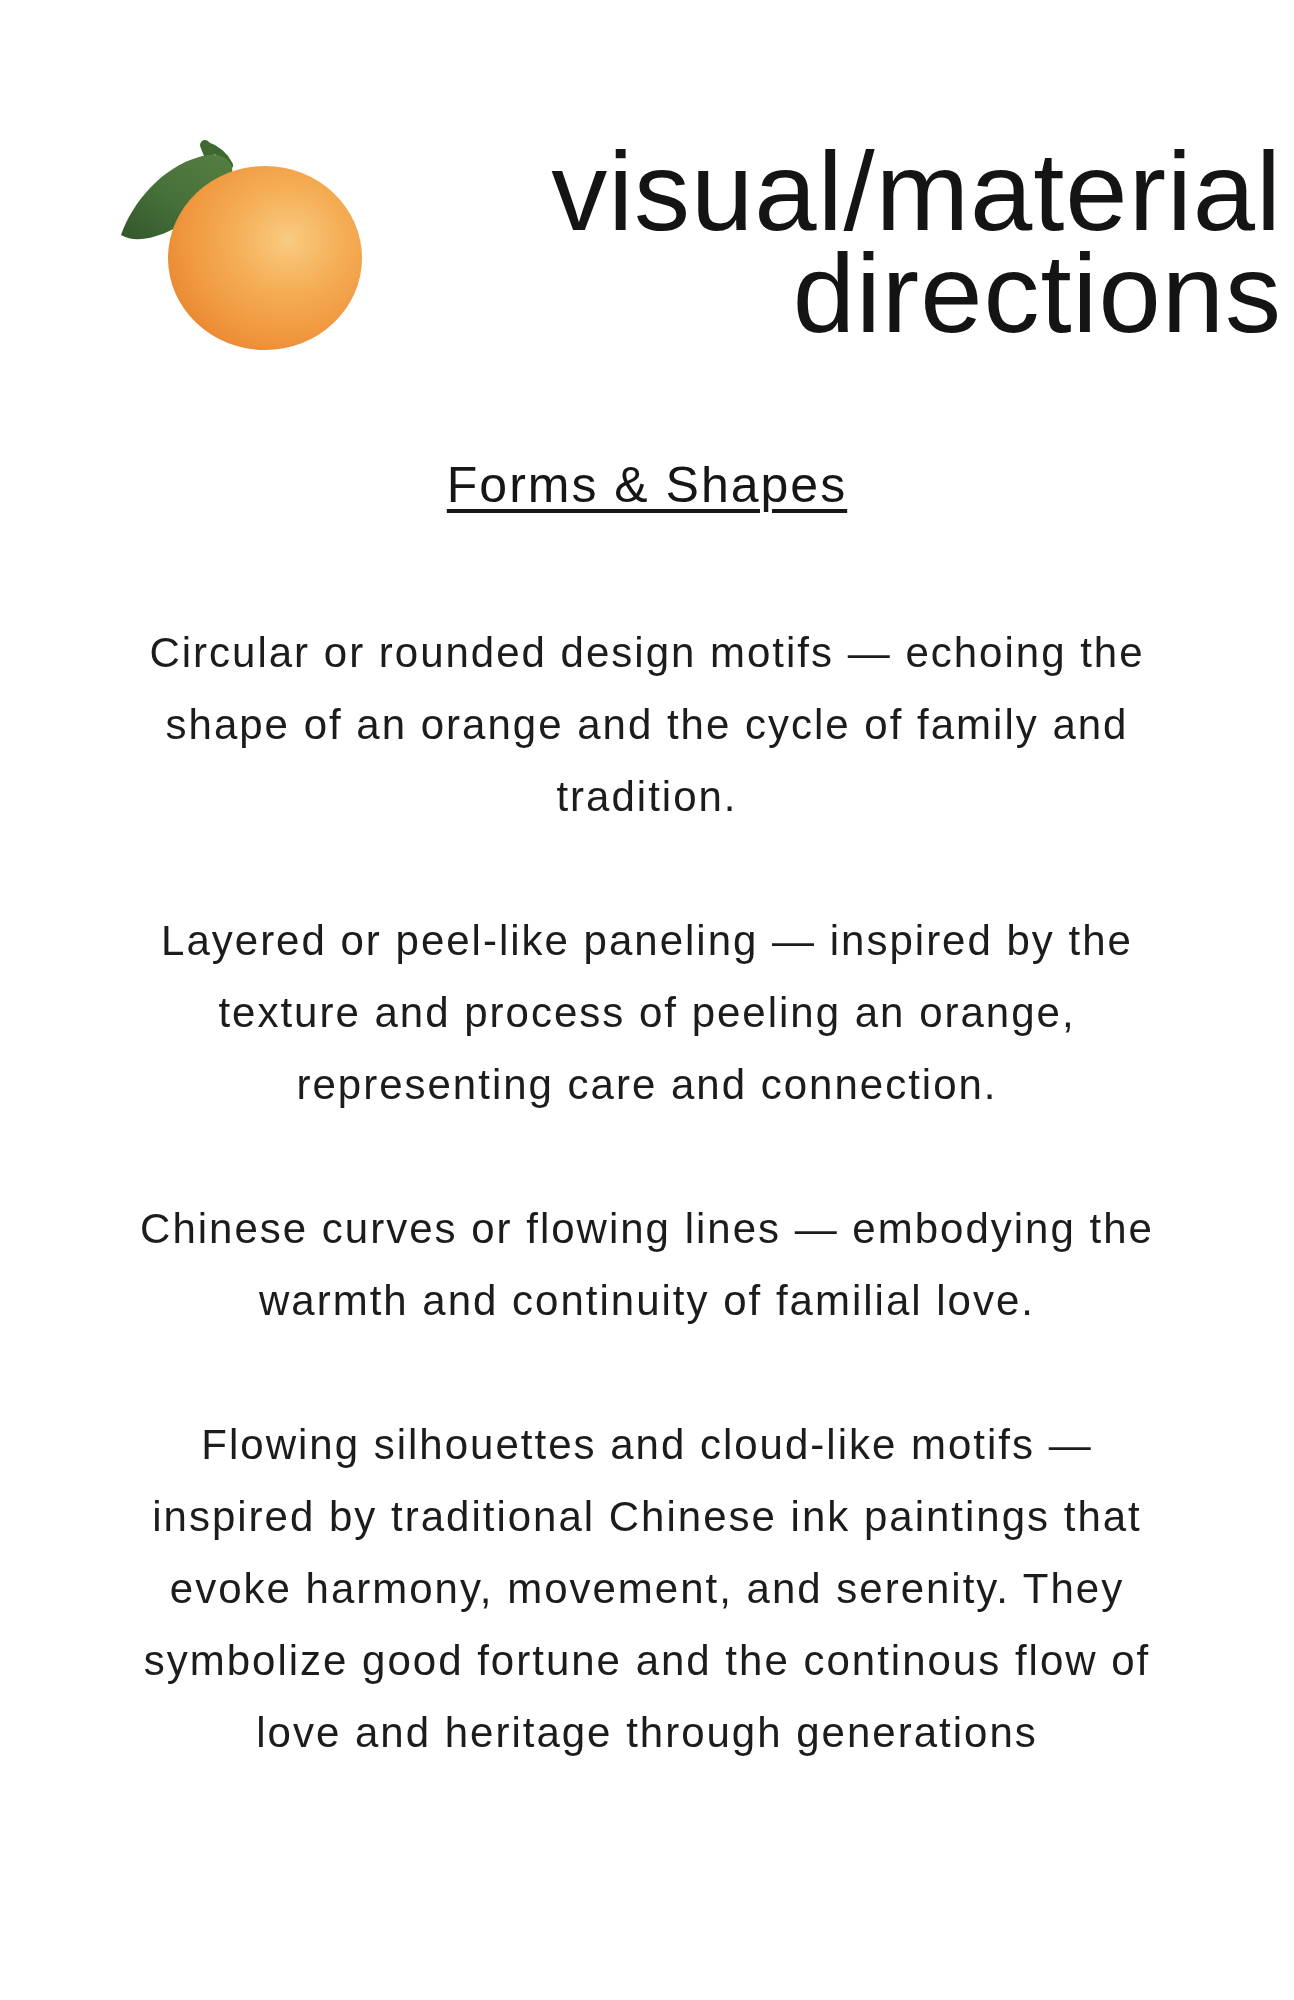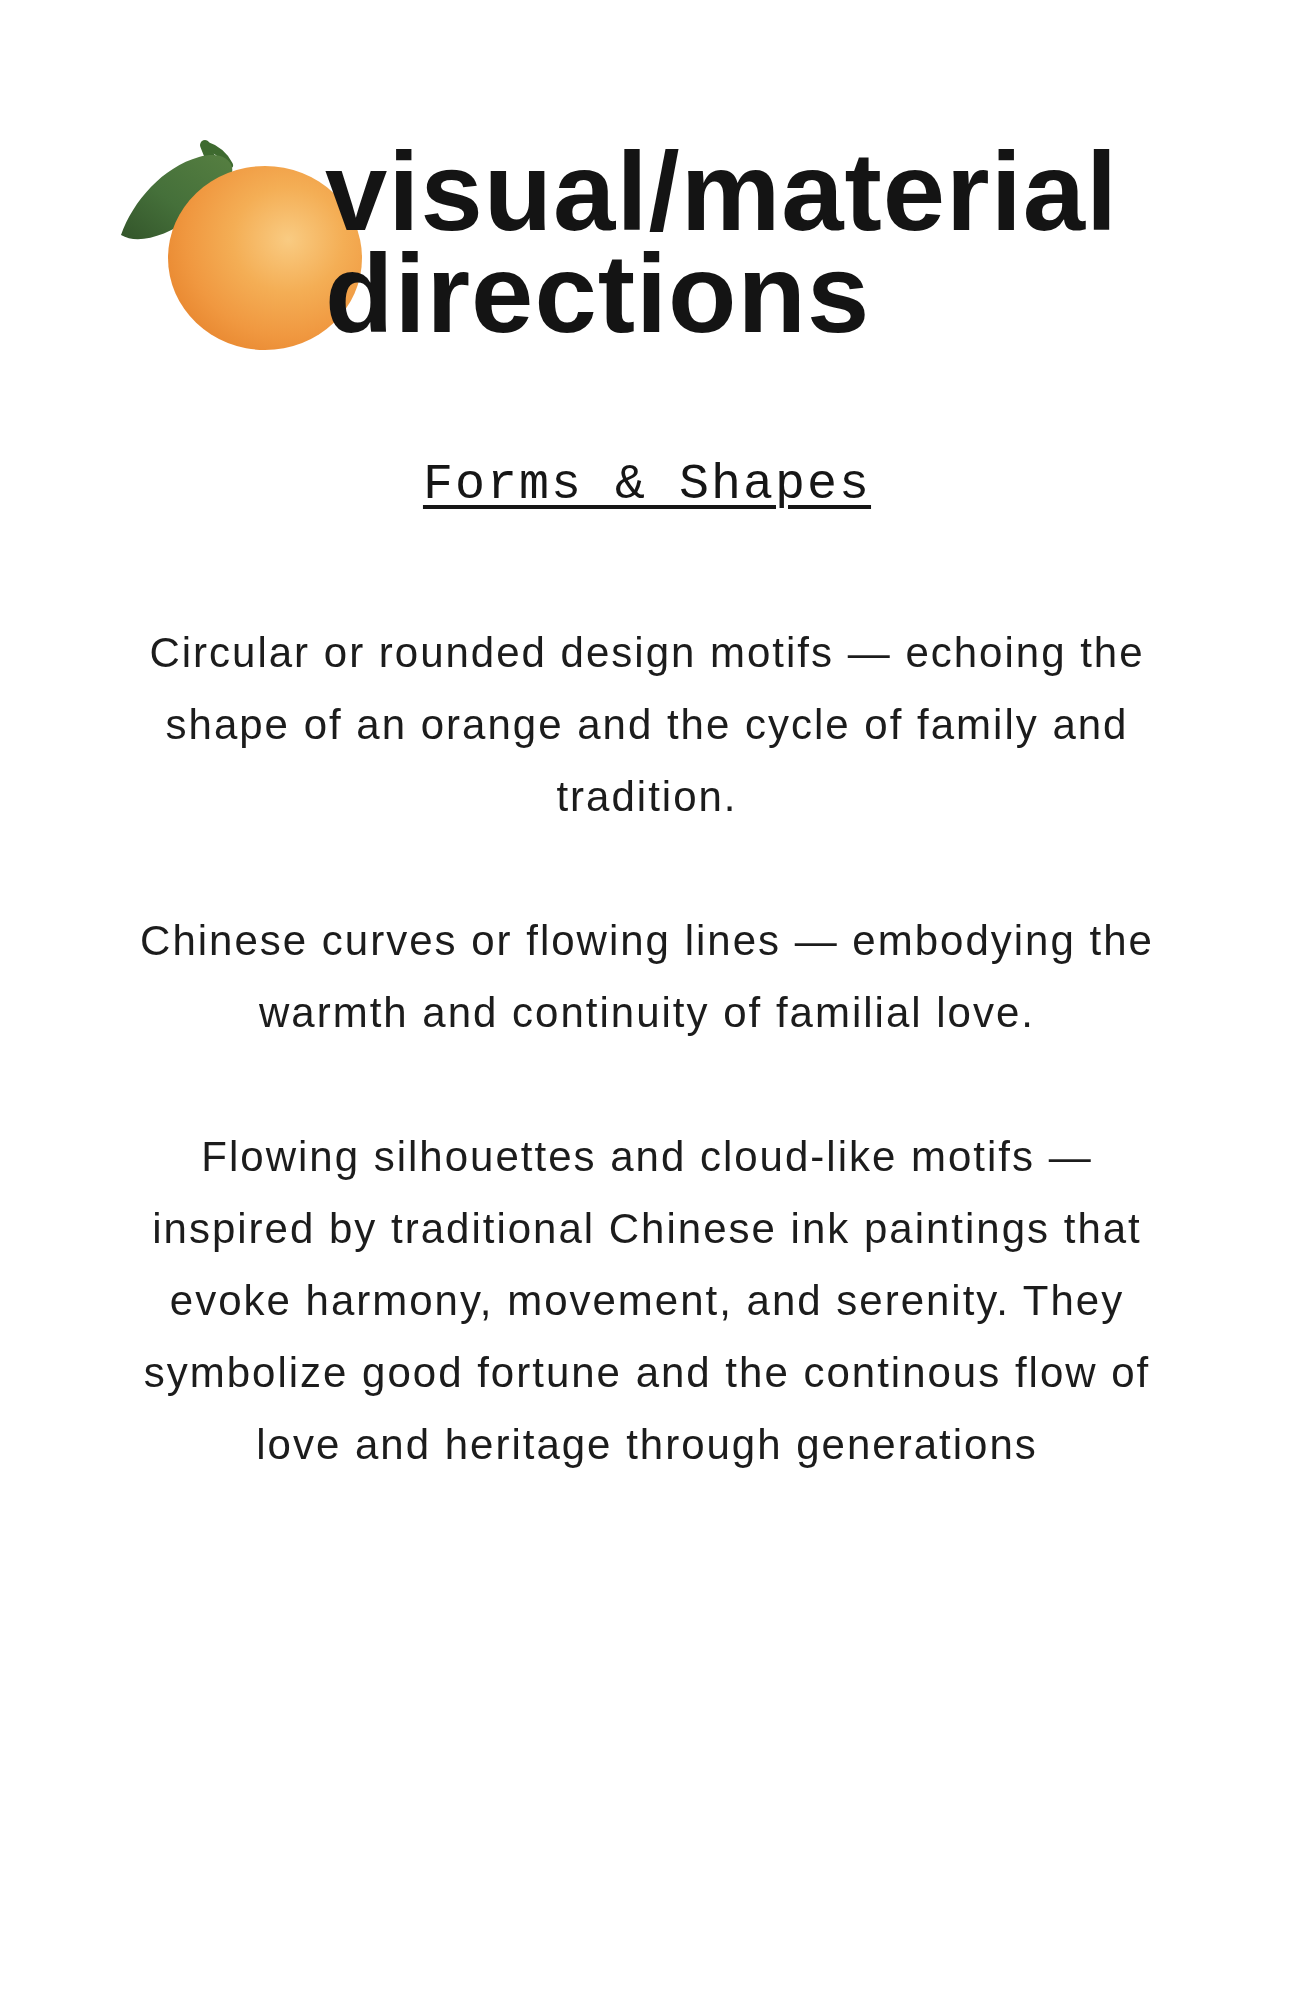--- a/index.html
+++ b/index.html
@@ -9,45 +9,44 @@
     background:#ffffff;
     font-family:"Liberation Sans", sans-serif;
     color:#1f1f1f;
     overflow:hidden;
   }
   
   .logo{
     position:absolute;left:105px;top:105px;width:270px;height:260px;
   }
   .title{
-    position:absolute;left:325px;top:141px;width:950px;
+    position:absolute;left:332px;top:141px;width:950px;
     margin:0;
     font-size:112px;
     line-height:102px;
-    font-weight:700;
+    font-weight:400;
     letter-spacing:1px;
     color:#141414;
-    text-align:left;
+    text-align:right;
     white-space:pre-line;
   }
   
   .heading{
     position:absolute;left:0;top:457px;width:100%;
     margin:0;
     font-size:50px;
     line-height:56px;
     font-weight:300;
     letter-spacing:2px;
     color:#161616;
     text-align:center;
     text-decoration:underline;
     text-decoration-thickness:4px;
     text-underline-offset:7px;
     text-decoration-skip-ink:auto;
-    font-family:Liberation Mono, monospace;
   }
   
   .content{
     position:absolute;left:62px;top:617px;width:1170px;
     text-align:center;
     font-size:42px;
     line-height:72px;
     font-weight:300;
     letter-spacing:2px;
     color:#1c1c1c;
@@ -89,20 +88,23 @@
 
   <h1 class="title">visual/material
 directions</h1>
 
   <h2 class="heading">Forms &amp; Shapes</h2>
 
   <div class="content">
     <p>Circular or rounded design motifs — echoing the
 shape of an orange and the cycle of family and
 tradition.</p>
+    <p>Layered or peel-like paneling — inspired by the
+texture and process of peeling an orange,
+representing care and connection.</p>
     <p>Chinese curves or flowing lines — embodying the
 warmth and continuity of familial love.</p>
     <p class="extra-gap">Flowing silhouettes and cloud-like motifs —
 inspired by traditional Chinese ink paintings that
 evoke harmony, movement, and serenity. They
 symbolize good fortune and the continous flow of
 love and heritage through generations</p>
   </div>
 
 </div>

